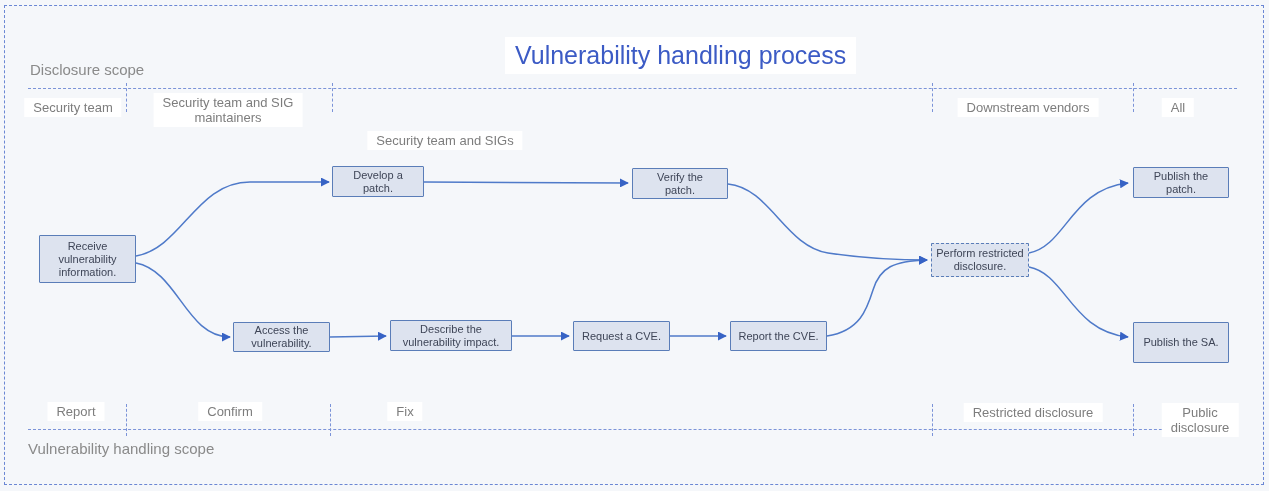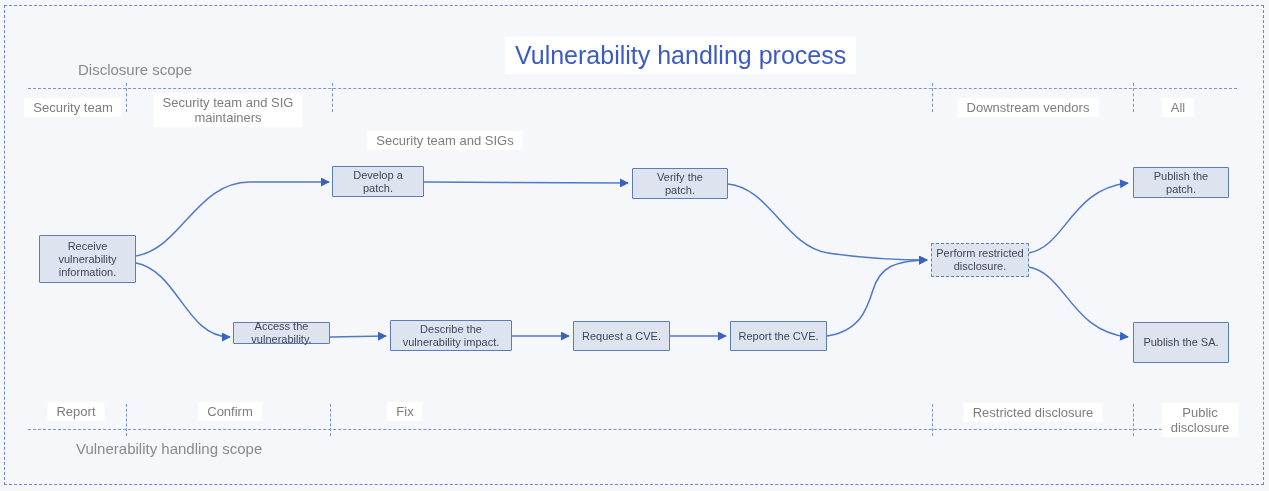--- a/index.html
+++ b/index.html
@@ -6,21 +6,21 @@
     --bg:#f5f7fa; --frame:#6b87d4; --axis:#7b93d8; --label:#7d7d7d;
     --axistitle:#8a8a8a; --title:#3c5bc5; --nodefill:#dde3ef;
     --nodeborder:#5a7db8; --nodetext:#3e4557; --edge:#4f7ac9; --arrow:#3763c5;
   }
   *{box-sizing:border-box;margin:0;padding:0;}
   body{font-family:"Liberation Sans",sans-serif;background:#fff;}
   .canvas{position:relative;width:1269px;height:491px;background:var(--bg);overflow:hidden;}
   .frame{position:absolute;left:4px;top:5px;right:5px;bottom:6px;border:1px dashed var(--frame);pointer-events:none;}
   .title{position:absolute;left:505px;top:37px;background:#fff;color:var(--title);
          font-size:25px;padding:4px 10px;white-space:nowrap;}
-  .axis-title{position:absolute;color:var(--axistitle);font-size:15px;white-space:nowrap;margin-left:48px;}
+  .axis-title{position:absolute;color:var(--axistitle);font-size:15px;white-space:nowrap;}
   .axis-title.scope{left:30px;top:61px;}
   .axis-title.status{left:28px;top:440px;}
   .axis-line{position:absolute;height:0;border-top:1px dashed var(--axis);left:28px;width:1209px;}
   .axis-line.scope{top:88px;}
   .axis-line.status{top:429px;}
   .tick{position:absolute;width:0;border-left:1px dashed var(--axis);}
   .tick.scope{top:83px;height:29px;}
   .tick.status{top:404px;height:32px;}
   .seg-label{position:absolute;transform:translateX(-50%);background:#fff;color:var(--label);
              font-size:13px;line-height:15px;padding:2px 9px;text-align:center;white-space:pre-line;}
@@ -74,21 +74,21 @@
   </svg>
 
   <div id="node-layer">
       <div class="node" style="left: 39px; top: 235px; width: 97px; height: 48px;">Receive
 vulnerability
 information.</div>
       <div class="node" style="left: 332px; top: 166px; width: 92px; height: 31px;">Develop a
 patch.</div>
       <div class="node" style="left: 632px; top: 168px; width: 96px; height: 31px;">Verify the
 patch.</div>
-      <div class="node" style="left: 233px; top: 322px; width: 97px; height: 22px;">Access the
+      <div class="node" style="left: 233px; top: 322px; width: 97px; height: 30px;">Access the
 vulnerability.</div>
       <div class="node" style="left: 390px; top: 320px; width: 122px; height: 31px;">Describe the
 vulnerability impact.</div>
       <div class="node" style="left: 573px; top: 321px; width: 97px; height: 30px;">Request a CVE.</div>
       <div class="node" style="left: 730px; top: 321px; width: 97px; height: 30px;">Report the CVE.</div>
       <div class="node dashed" style="left: 931px; top: 243px; width: 98px; height: 34px;">Perform restricted
 disclosure.</div>
       <div class="node" style="left: 1133px; top: 167px; width: 96px; height: 31px;">Publish the
 patch.</div>
       <div class="node" style="left: 1133px; top: 322px; width: 96px; height: 41px;">Publish the SA.</div>

